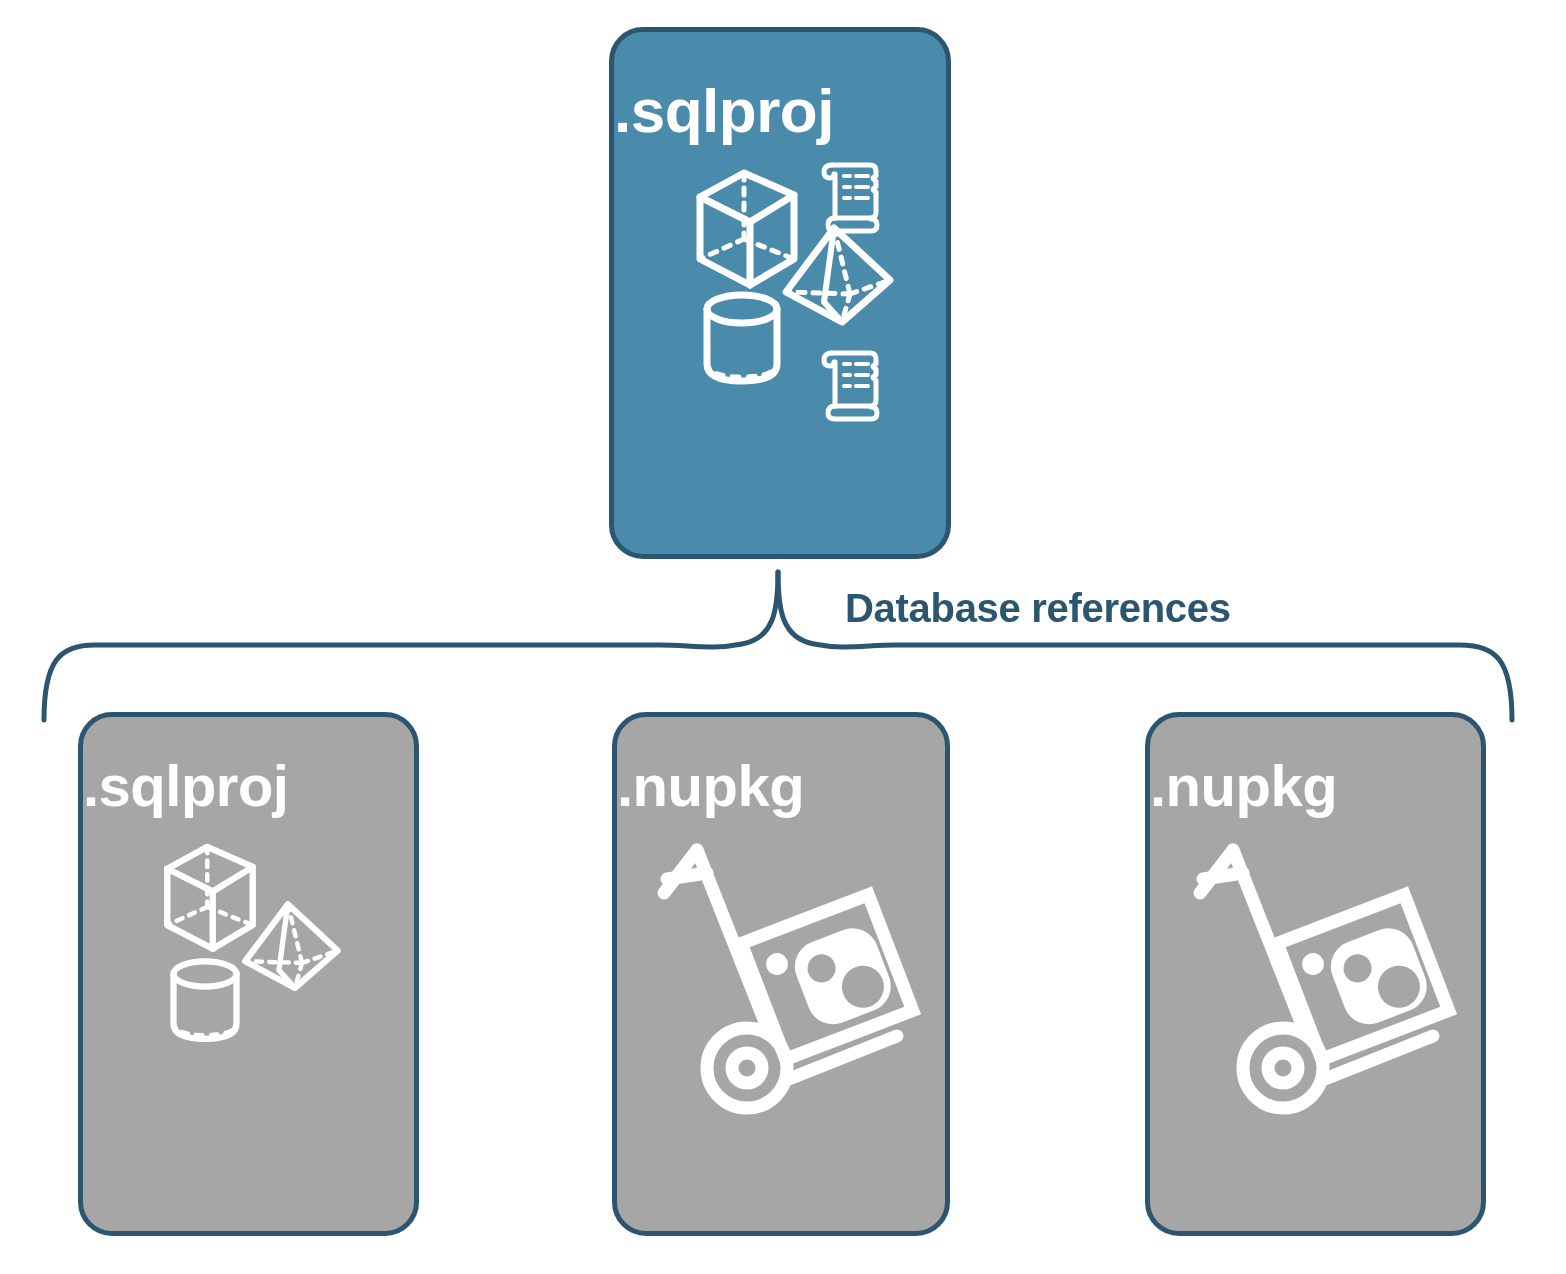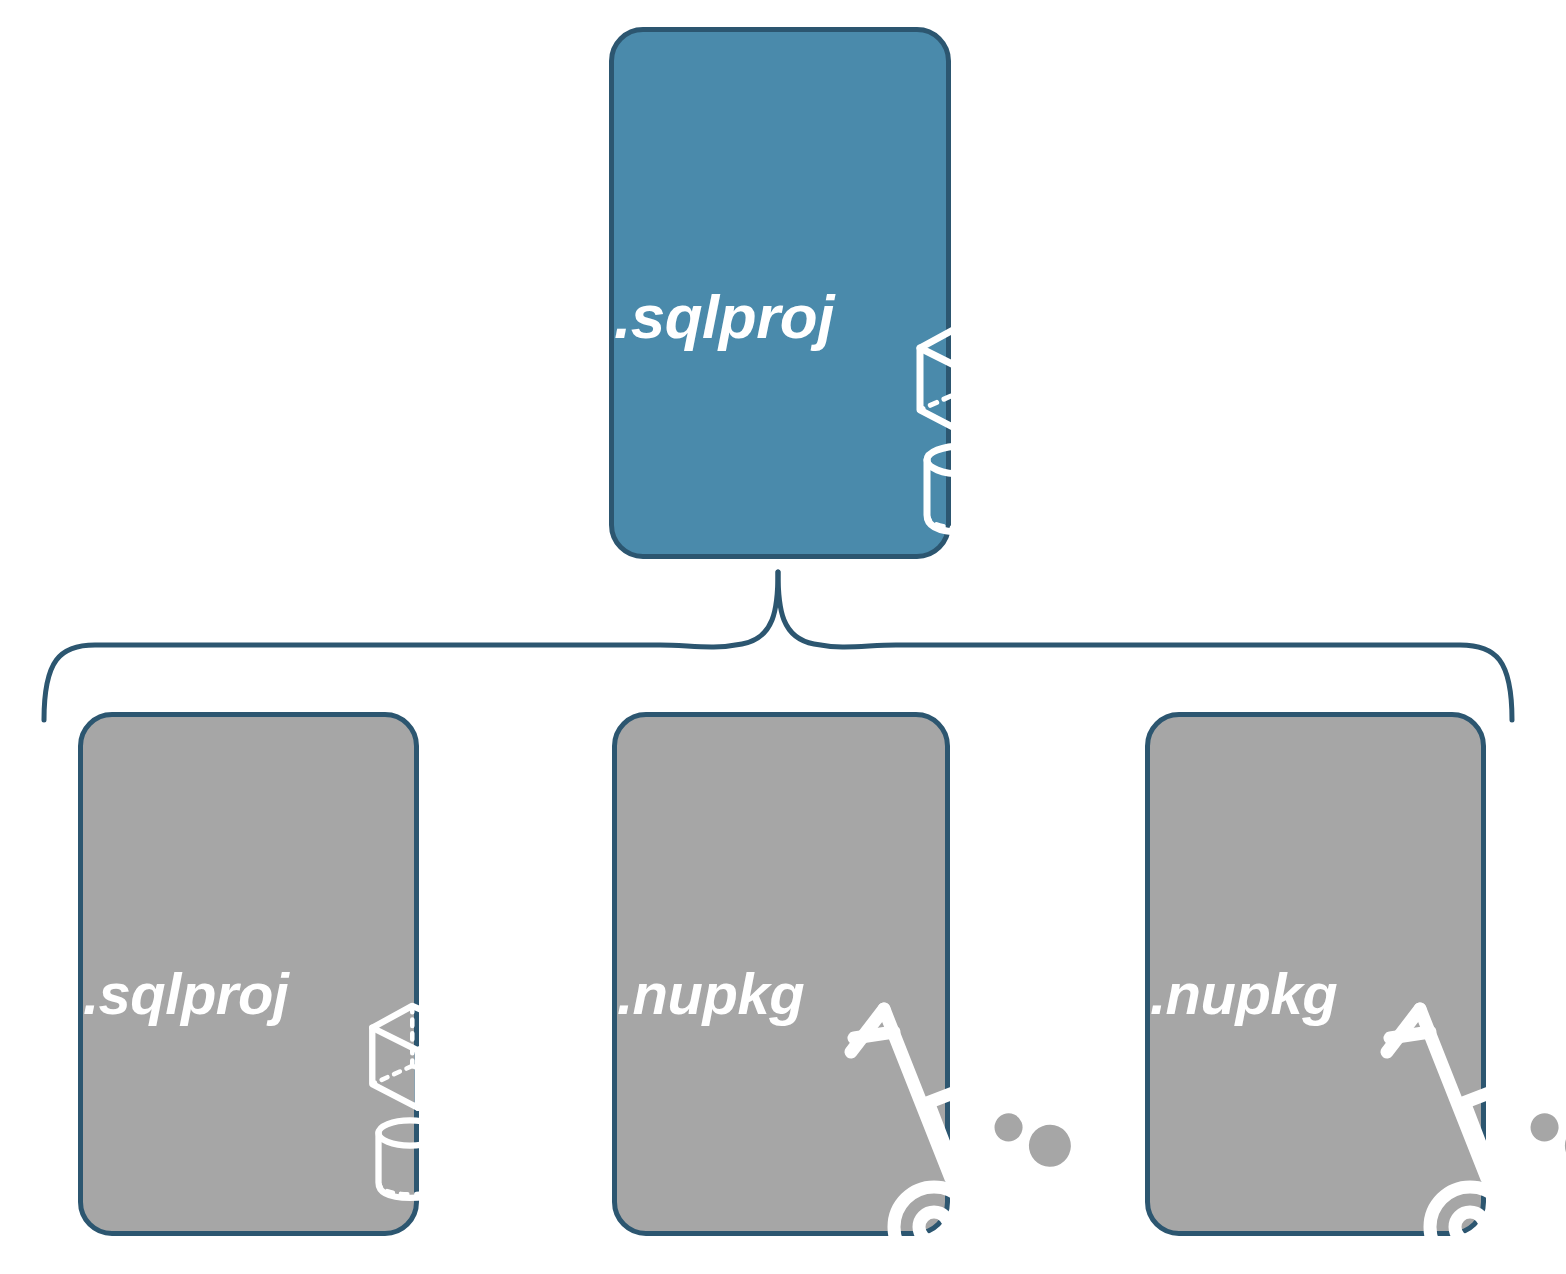--- a/index.html
+++ b/index.html
@@ -19,23 +19,21 @@
     overflow: hidden;
   }
 
   
   .card {
     position: absolute;
     box-sizing: border-box;
     border: 5px solid #2c5670;
     border-radius: 34px;
     display: flex;
-    flex-direction: row;
-    align-items: center;
-    font-style: italic;
+    flex-direction: column;
   }
   .card.blue  { background: #4a8aab; }
   .card.gray  { background: #a6a6a6; }
 
   .card-title {
     color: #ffffff;
     font-weight: bold;
     letter-spacing: -0.5px;
     line-height: 1;
     white-space: nowrap;
@@ -181,20 +179,21 @@
              C 712 110, 690 105, 660 105
              L 95 105
              C 60 105, 44 120, 44 180" fill="none" stroke="#2c5670" stroke-width="5" stroke-linecap="round"></path>
     <path d="M778 32
              C 778 70, 782 98, 814 104
              C 844 110, 866 105, 896 105
              L 1460 105
              C 1496 105, 1512 120, 1512 180" fill="none" stroke="#2c5670" stroke-width="5" stroke-linecap="round"></path>
   </svg>
 
+  <div id="connector-label">Database references</div>
 
   <div class="card gray card-bot" id="card-sqlproj-ref">
     <div class="card-title">.sqlproj</div>
 
     <div class="card-art">
 
       <svg width="100" height="110" viewBox="0 0 110 120" style="left:77px; top:26px;">
         <g fill="none" stroke="#ffffff" stroke-width="7" stroke-linejoin="round" stroke-linecap="round">
           <polygon points="8,30 52,6 102,28 58,55"></polygon>
           <polyline points="8,30 8,92 58,118 58,55"></polyline>

